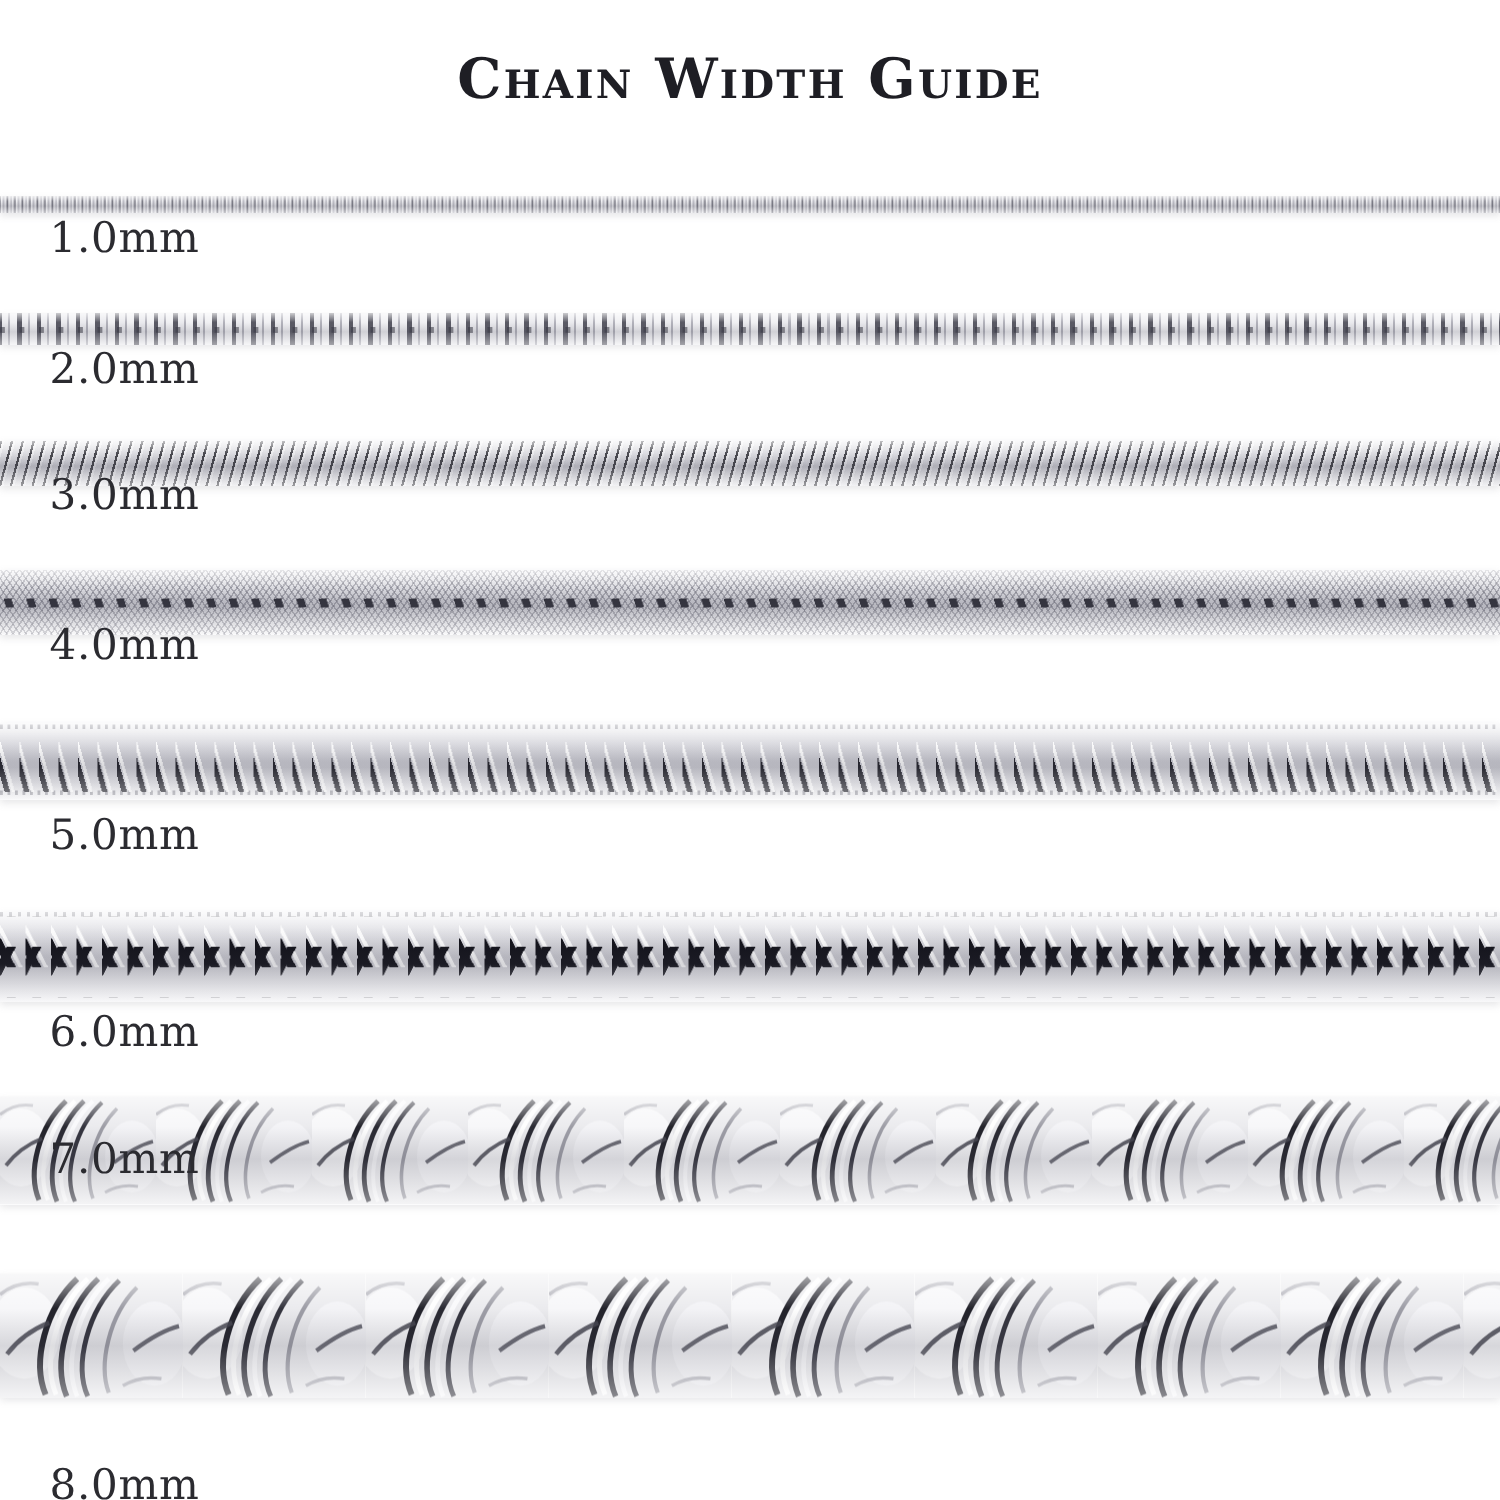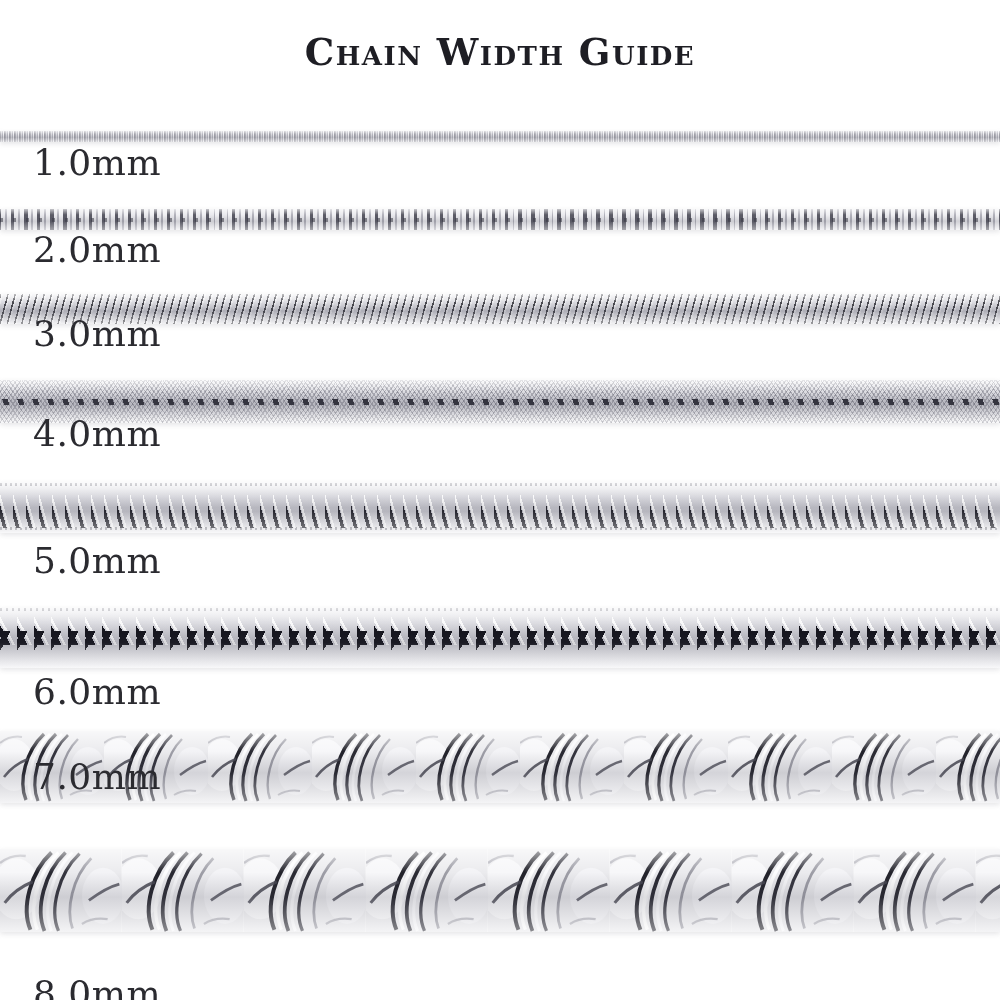--- a/index.html
+++ b/index.html
@@ -26,21 +26,21 @@
   }
   
   .chain::after{
     content:"";position:absolute;inset:0;pointer-events:none;
     background:linear-gradient(180deg,
       rgba(255,255,255,.65) 0%, rgba(255,255,255,0) 28%,
       rgba(70,70,85,.18) 58%, rgba(255,255,255,.45) 100%);
   }
   .label{
     position:absolute;left:33px;
-    font-size:36px;line-height:1;
+    font-size:28px;line-height:1;
     color:#2b2b30;
     letter-spacing:.5px;
   }
 
   
   .c1{top:131px;height:11px;filter:blur(.3px);
     background-image:
       repeating-linear-gradient(90deg,#7e7e88 0px,#eeeef1 1px,#b9b9c1 2.5px,#f1f1f4 3.5px,#7e7e88 5px);
   }
   

